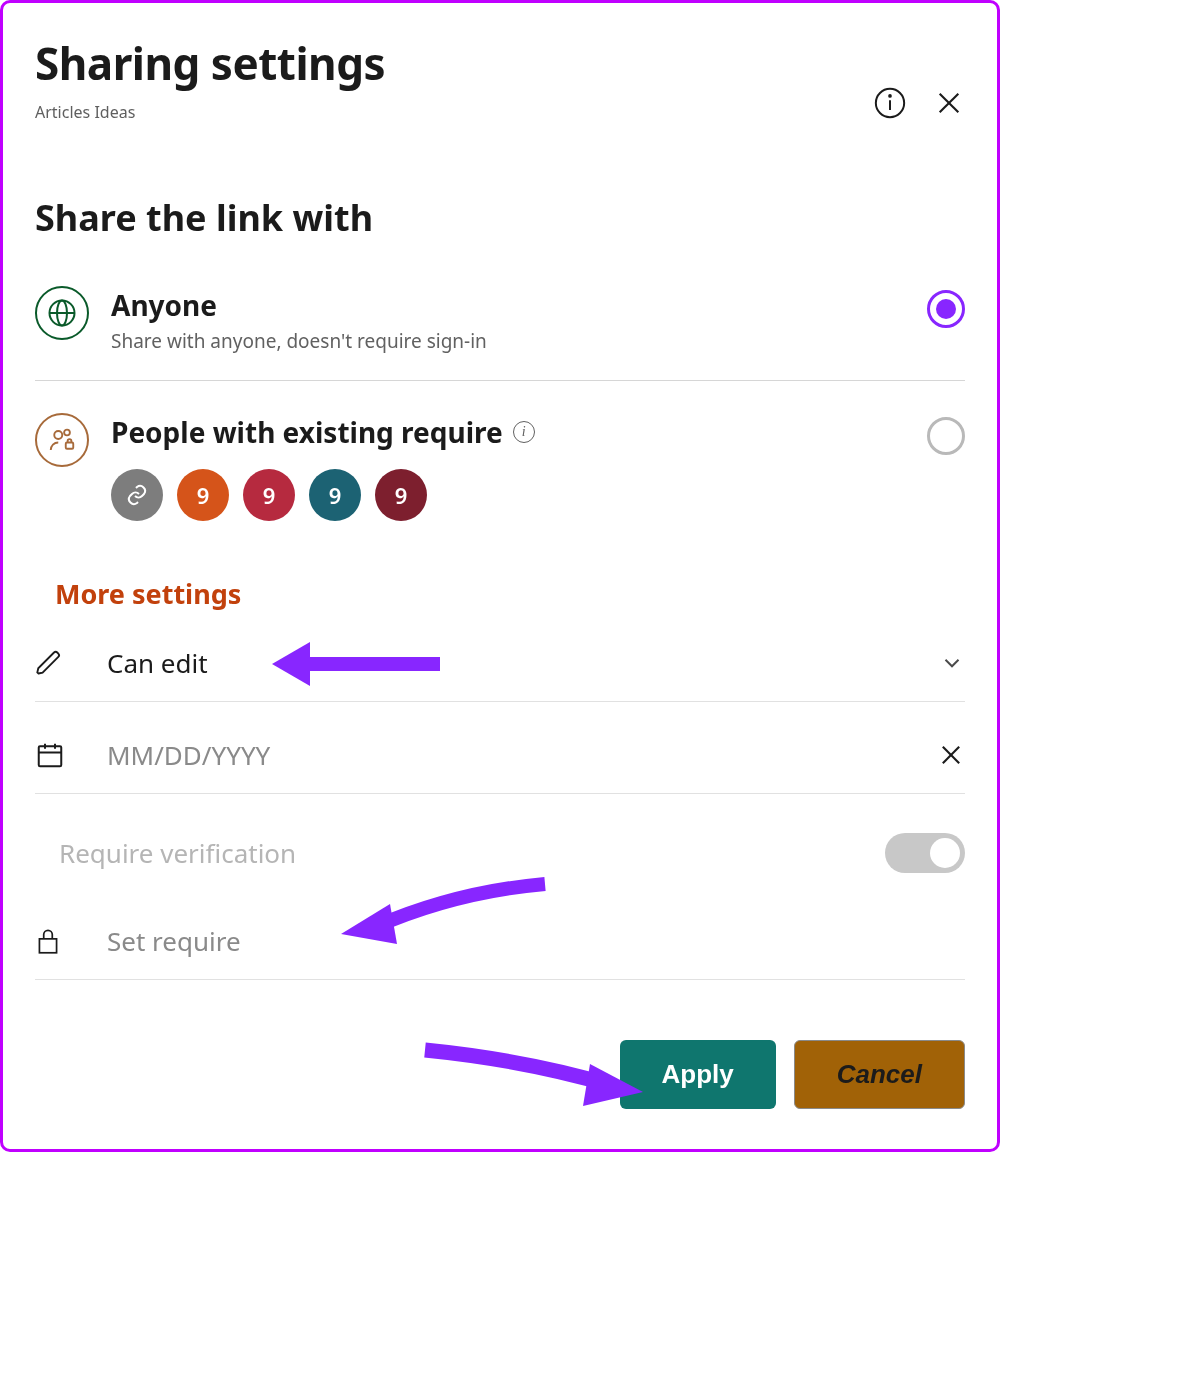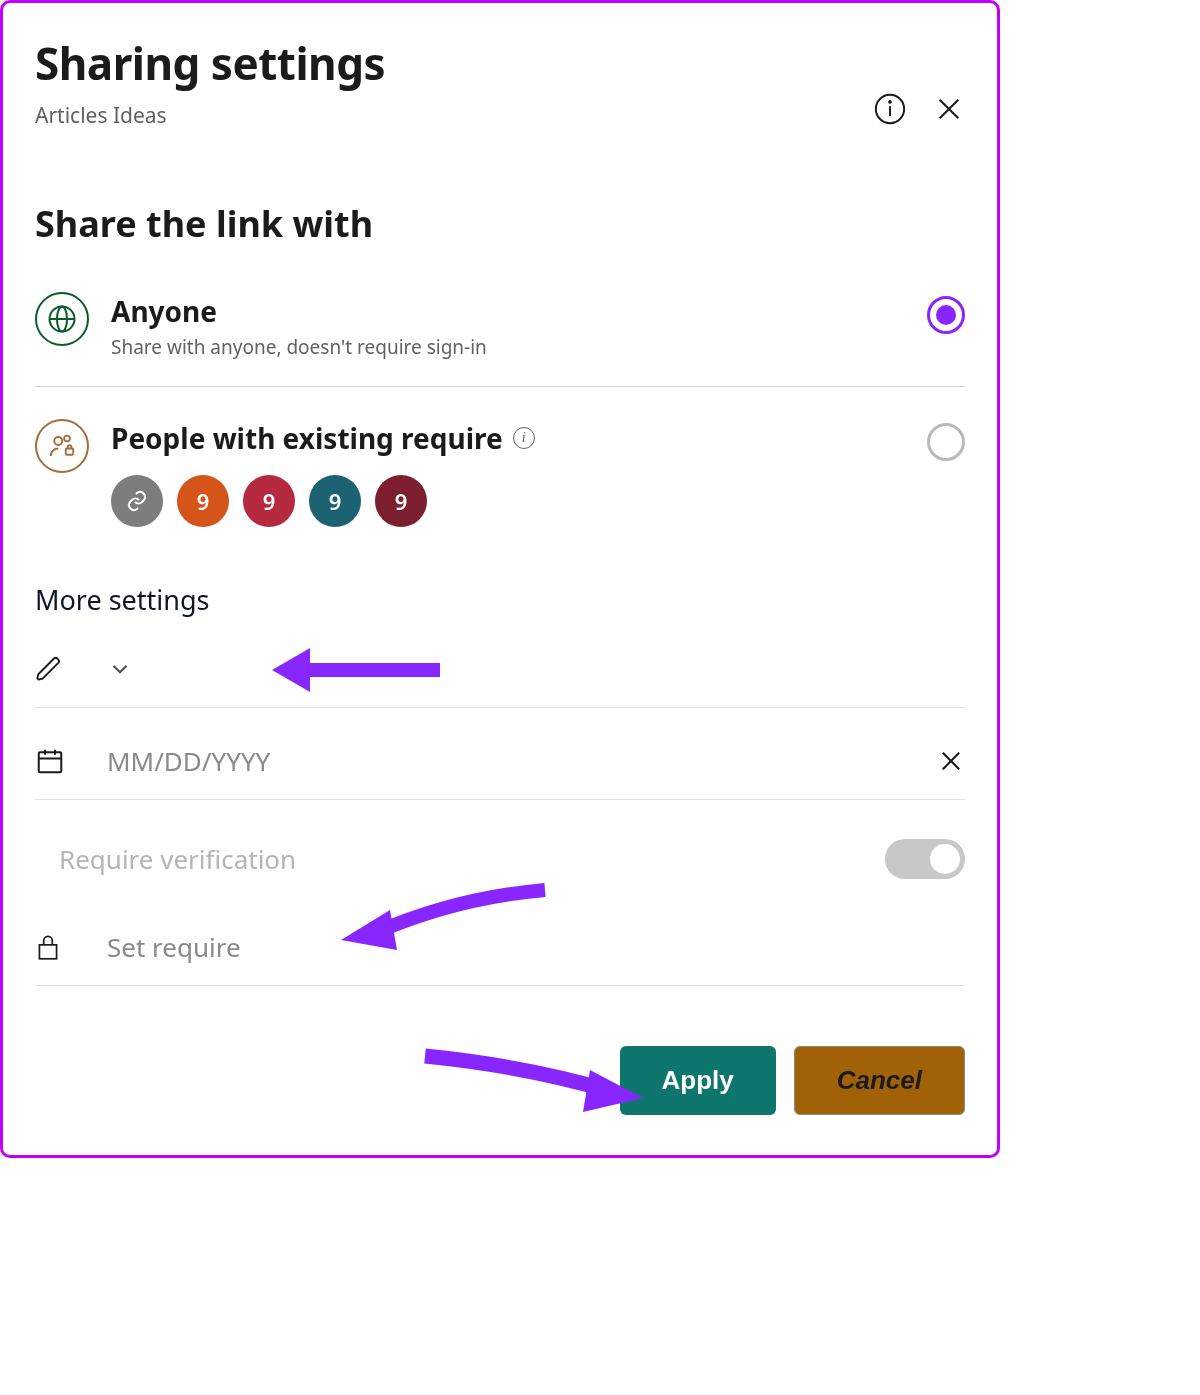--- a/index.html
+++ b/index.html
@@ -15,21 +15,21 @@
     border: 3px solid #c000ff;
     border-radius: 10px;
     padding: 30px 32px 40px 32px;
     background: #fff;
     margin: 0;
     position: relative;
   }
   .hdr { display: flex; align-items: flex-end; }
   .hdr-left { flex: 1; }
   .title { font-size: 44px; font-weight: 700; color: #1b1b1b; margin: 0; letter-spacing: -0.5px; }
-  .subtitle { font-size: 21px; color: #5f5f5f; margin-top: 8px; }
+  .subtitle { font-size: 16px; color: #5f5f5f; margin-top: 8px; }
   .hdr-icons { display: flex; gap: 26px; align-items: center; margin-top: 30px; }
   .icon-btn { background: none; border: none; padding: 0; cursor: pointer; color: #1b1b1b; }
 
   .section-label { font-size: 36px; font-weight: 700; color: #1b1b1b; margin-top: 70px; margin-bottom: 36px; }
 
   .opt-row { display: flex; align-items: flex-start; padding: 8px 0 22px 0; position: relative; }
   .opt-icon-wrap { width: 54px; height: 54px; border-radius: 50%; border: 2px solid; display: flex; align-items: center; justify-content: center; flex-shrink: 0; margin-right: 22px; }
   .opt-icon-anyone { border-color: #0a5a2a; color: #0a5a2a; }
   .opt-icon-people { border-color: #a76a3a; color: #a76a3a; }
   .opt-body { flex: 1; }
@@ -43,21 +43,21 @@
   .divider { height: 1px; background: #d6d6d6; margin: 4px 0 24px 0; }
 
   .avatars { display: flex; gap: 14px; margin-top: 18px; margin-left: 0; }
   .av { width: 52px; height: 52px; border-radius: 50%; display: flex; align-items: center; justify-content: center; color: #fff; font-size: 22px; font-weight: 600; }
   .av.link { background: #7d7d7d; }
   .av.c1 { background: #d5541a; }
   .av.c2 { background: #b62a3f; }
   .av.c3 { background: #1c6273; }
   .av.c4 { background: #7d1f2e; }
 
-  .more-label { font-size: 27px; font-weight: 400; color: #0f172a; margin-top: 44px; margin-bottom: 12px; }
+  .more-label { font-size: 27px; font-weight: 700; color: #c2410c; margin-top: 44px; margin-bottom: 12px; margin-left: 20px; }
 
   .set-row { display: flex; align-items: center; height: 78px; border-bottom: 1px solid #e1e1e1; position: relative; }
   .set-icon { width: 36px; display: flex; align-items: center; justify-content: flex-start; color: #1b1b1b; margin-right: 36px; flex-shrink: 0; }
   .set-text { font-size: 26px; color: #1b1b1b; flex: 1; }
   .set-text.placeholder { color: #8a8a8a; }
   .set-text.disabled { color: #b5b5b5; }
   .set-right { display: flex; align-items: center; }
   .chev { color: #4a4a4a; }
   .clear-x { color: #1b1b1b; }
 
@@ -153,20 +153,21 @@
   </div>
 
   <div class="more-label">More settings</div>
 
   <div class="set-row">
     <div class="set-icon">
       <svg width="28" height="28" viewBox="0 0 24 24" fill="none" stroke="currentColor" stroke-width="1.6">
           <path d="M3 21l3.5-.8L20 6.7a2 2 0 0 0 0-2.8l-.9-.9a2 2 0 0 0-2.8 0L2.8 16.5 2 20z"></path>
         </svg>
     </div>
+    <div class="set-text">Can edit</div>
     <div class="set-right chev">
       <svg width="26" height="26" viewBox="0 0 24 24" fill="none" stroke="currentColor" stroke-width="1.8">
           <polyline points="6 9 12 15 18 9"></polyline>
         </svg>
     </div>
 
     <svg class="arrow" style="left:235px; top:10px;" width="180" height="60" viewBox="0 0 180 60">
       <path d="M170 30 L30 30" stroke="#8826ff" stroke-width="14" fill="none"></path>
       <path d="M40 8 L2 30 L40 52 Z" fill="#8826ff"></path>
     </svg>

